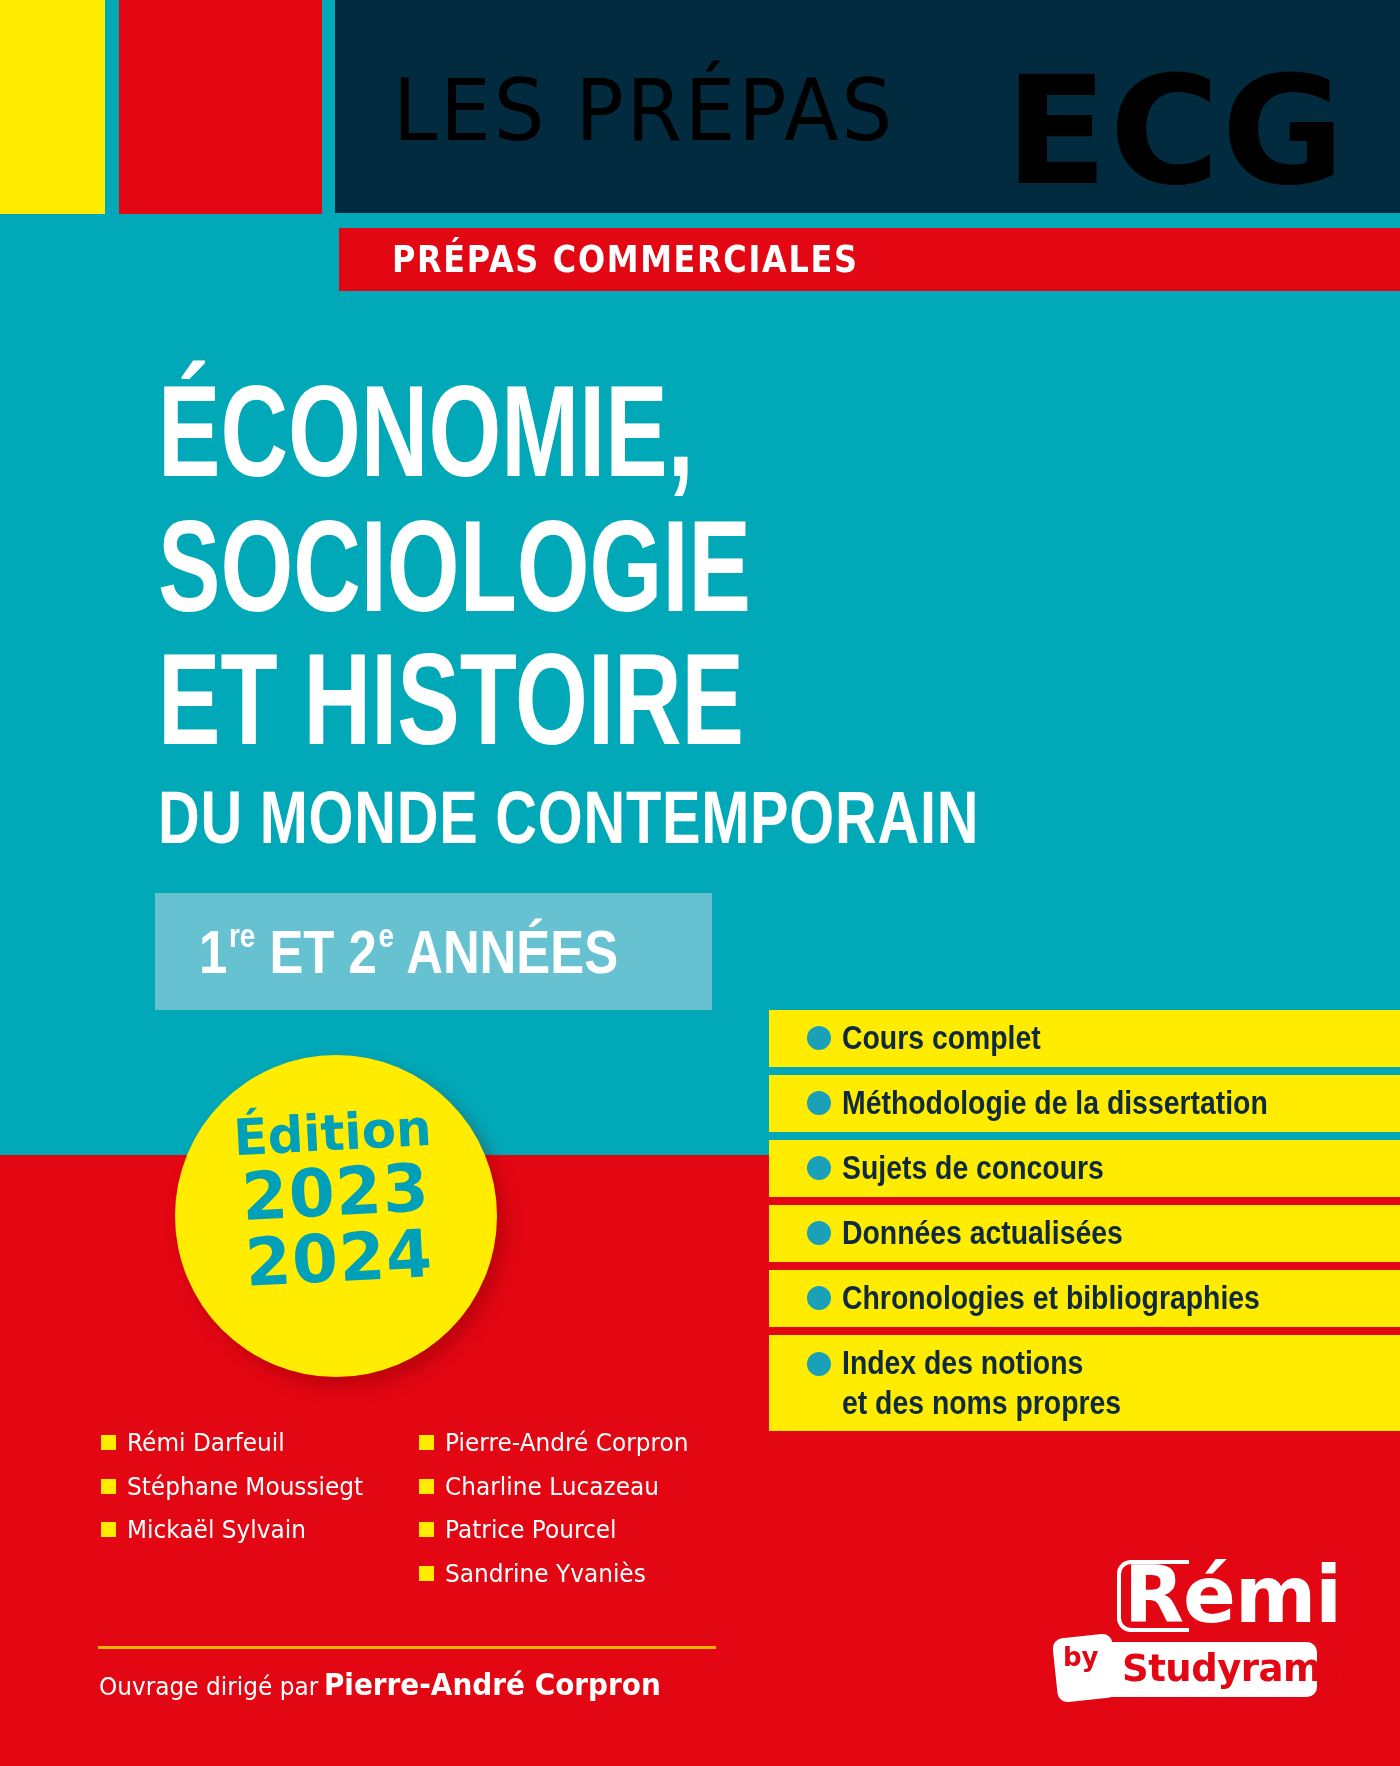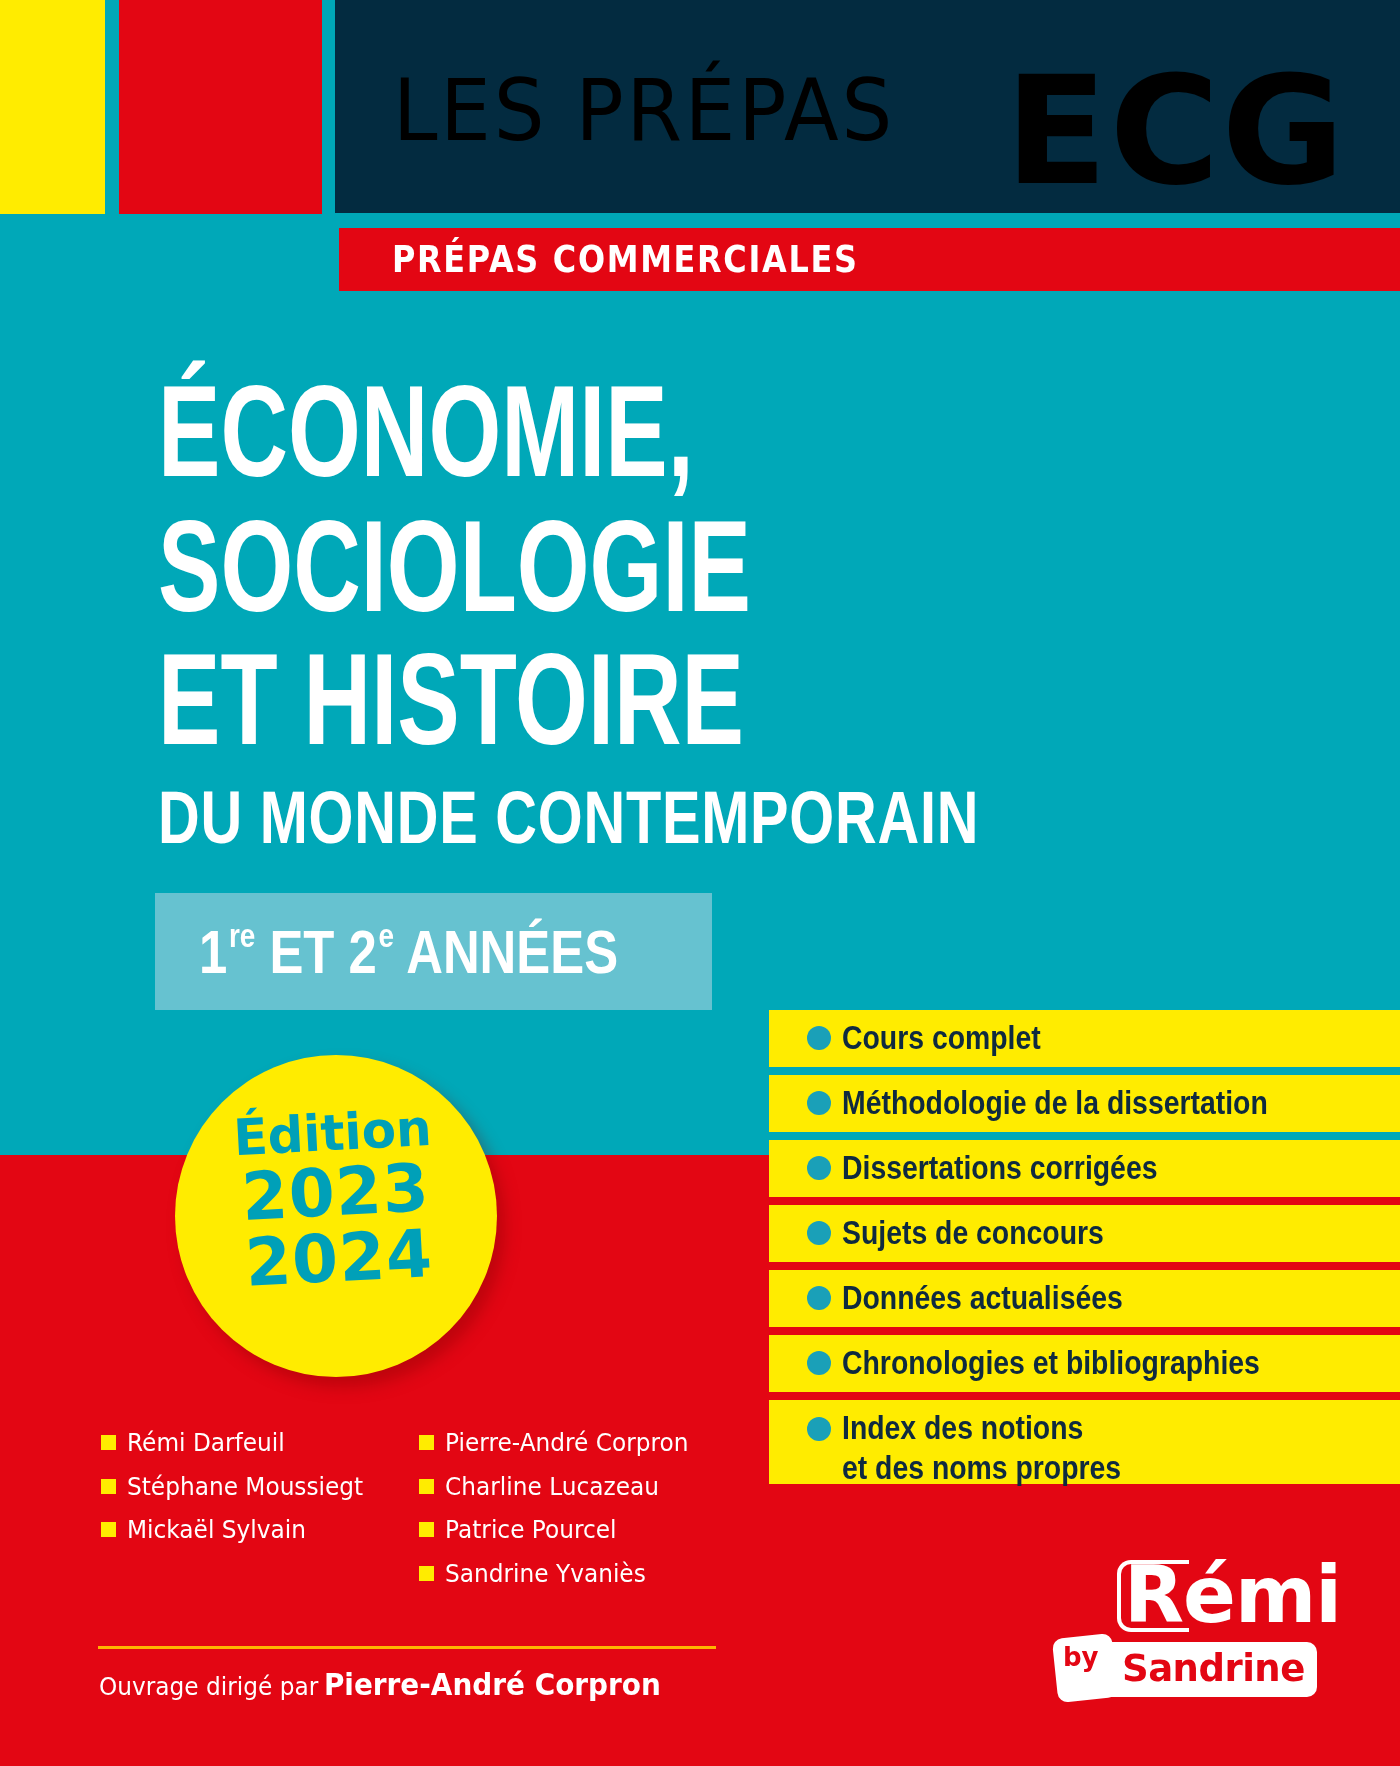--- a/index.html
+++ b/index.html
@@ -22,21 +22,21 @@
   #title-l4 { top: 781px; font-size: 74px; transform: scaleX(0.78); letter-spacing: 1px; }
   #years-box { left: 155px; top: 893px; width: 557px; height: 117px; background: #66c2d0; }
   #years-text { left: 199px; top: 918px; color: #fff; font-weight: bold; font-size: 62px; white-space: nowrap; transform: scaleX(0.82); transform-origin: left top; line-height: 1; }
   #years-text sup { font-size: 34px; vertical-align: 26px; margin-left: 2px; }
   #edition-badge { left: 175px; top: 1055px; width: 322px; height: 322px; border-radius: 50%; background: #ffec00; box-shadow: 8px 10px 16px rgba(120,0,0,0.35); }
   #edition-text { left: 175px; top: 1108px; width: 322px; text-align: center; color: #00a0b8; font-family: "DejaVu Sans", sans-serif; font-weight: bold; transform: rotate(-3deg); line-height: 1; }
   #edition-text .l1 { font-size: 50px; display: block; margin-bottom: 2px; }
   #edition-text .l2 { font-size: 66px; display: block; letter-spacing: 1px; }
   #features { left: 769px; top: 1010px; width: 631px; }
   .feature { position: relative; background: #ffec00; height: 57px; margin-bottom: 8px; display: flex; align-items: center; }
-  .feature.tall { height: 84px; align-items: flex-start; }
+  .feature.tall { height: 96px; align-items: flex-start; }
   .feature .dot { width: 24px; height: 24px; border-radius: 50%; background: #1aa0b8; position: absolute; left: 38px; top: 16px; }
   .feature.tall .dot { top: 17px; }
   .feature .label { position: absolute; left: 73px; top: 8px; color: #0f2a3f; font-weight: bold; font-size: 33px; white-space: nowrap; transform: scaleX(0.86); transform-origin: left top; line-height: 40px; }
   .authors { left: 101px; top: 1421px; }
   .authors.col2 { left: 419px; }
   .author { height: 43.5px; display: flex; align-items: center; }
   .author .sq { width: 15px; height: 15px; background: #ffec00; margin-right: 11px; flex: none; }
   .author .name { color: #fff; font-family: "DejaVu Sans", sans-serif; font-size: 25px; white-space: nowrap; transform: scaleX(0.93); transform-origin: left center; }
   #divider { left: 98px; top: 1646px; width: 618px; height: 3px; background: #ffb400; }
   #director { left: 99px; top: 1667px; color: #fff; font-family: "DejaVu Sans", sans-serif; white-space: nowrap; line-height: 36px; transform: scaleX(0.93); transform-origin: left top; }
@@ -91,24 +91,20 @@
   <div class="feature">
     <span class="dot"></span>
     <span class="label">Cours complet</span>
   </div>
   <div class="feature">
     <span class="dot"></span>
     <span class="label">Méthodologie de la dissertation</span>
   </div>
   <div class="feature">
     <span class="dot"></span>
-    <span class="label">Dissertations corrigées</span>
-  </div>
-  <div class="feature">
-    <span class="dot"></span>
     <span class="label">Sujets de concours</span>
   </div>
   <div class="feature">
     <span class="dot"></span>
     <span class="label">Données actualisées</span>
   </div>
   <div class="feature">
     <span class="dot"></span>
     <span class="label">Chronologies et bibliographies</span>
   </div>
@@ -156,13 +152,13 @@
 
 <div class="abs" id="director">
   <span class="pre">Ouvrage dirigé par</span><span class="name">Pierre-André Corpron</span>
 </div>
 
 <div class="abs" id="logo-breal-box"></div>
 <div class="abs" id="logo-breal">Rémi</div>
 <div class="abs" id="logo-studyrama-bar"></div>
 <div class="abs" id="logo-by"></div>
 <div class="abs" id="logo-by-text">by</div>
-<div class="abs" id="logo-studyrama">Sandrine</div>
+<div class="abs" id="logo-studyrama">Studyrama</div>
 
 </body></html>

